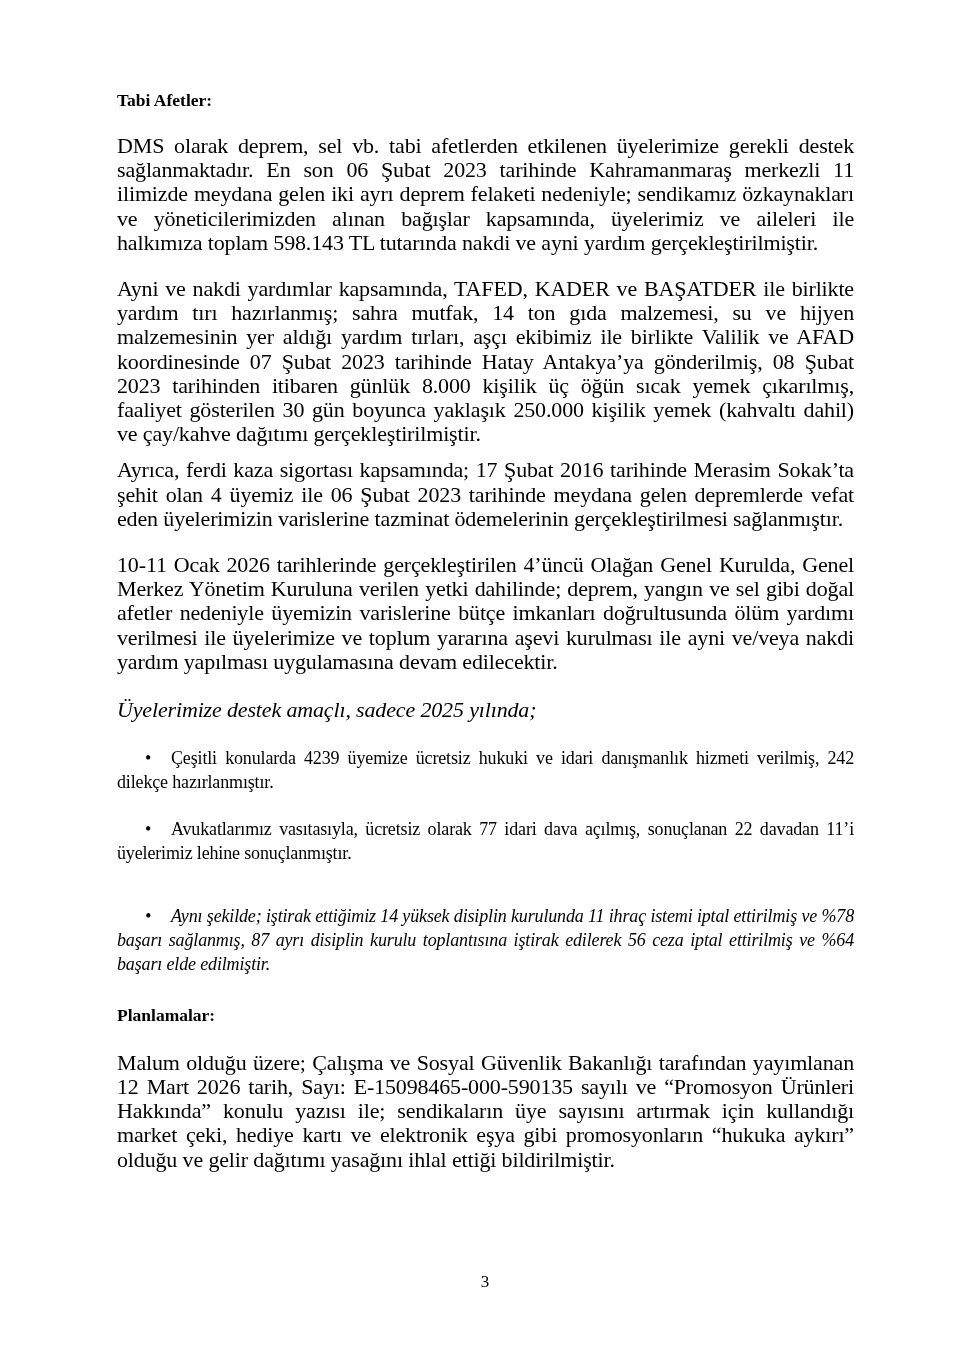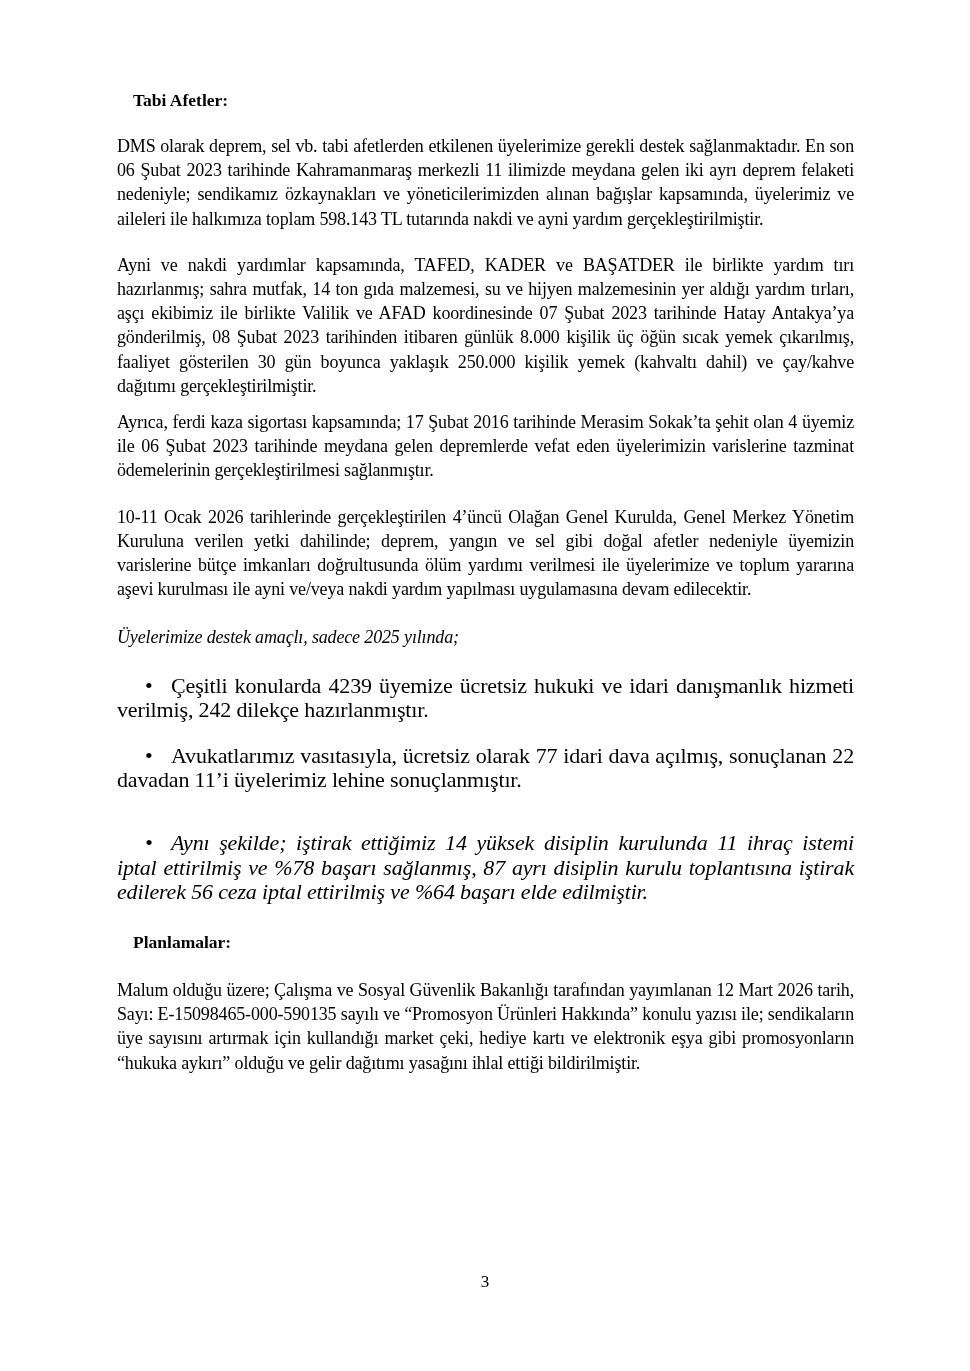--- a/index.html
+++ b/index.html
@@ -18,31 +18,31 @@
     .page {
       position: absolute;
       left: 117px;
       top: 88px;
       width: 737px;
     }
     .heading {
       font-weight: bold;
       font-size: 17.5px;
       line-height: 24px;
-      margin: 16px;
+      margin: 0;
     }
     .para {
-      font-size: 18px;
+      font-size: 22px;
       line-height: 24.2px;
       text-align: justify;
       margin: 0;
       letter-spacing: -0.15px;
     }
     .bullet-item {
-      font-size: 22px;
+      font-size: 18px;
       line-height: 24.2px;
       text-align: justify;
       margin: 0;
       text-indent: 28px;
       letter-spacing: -0.15px;
     }
     .bullet-glyph {
       display: inline-block;
       width: 26px;
       text-indent: 0;

